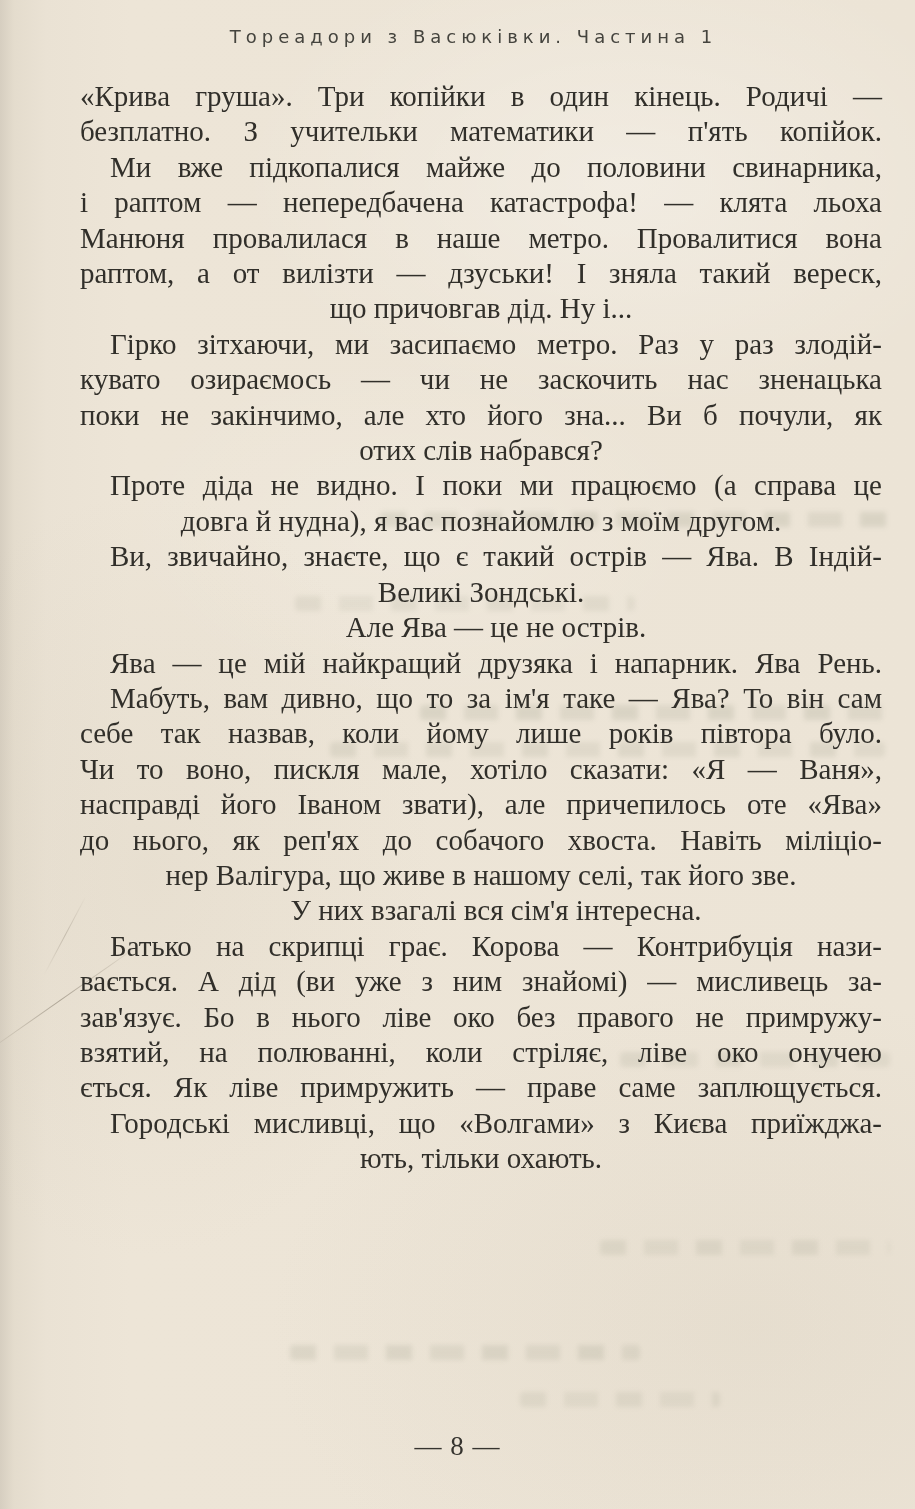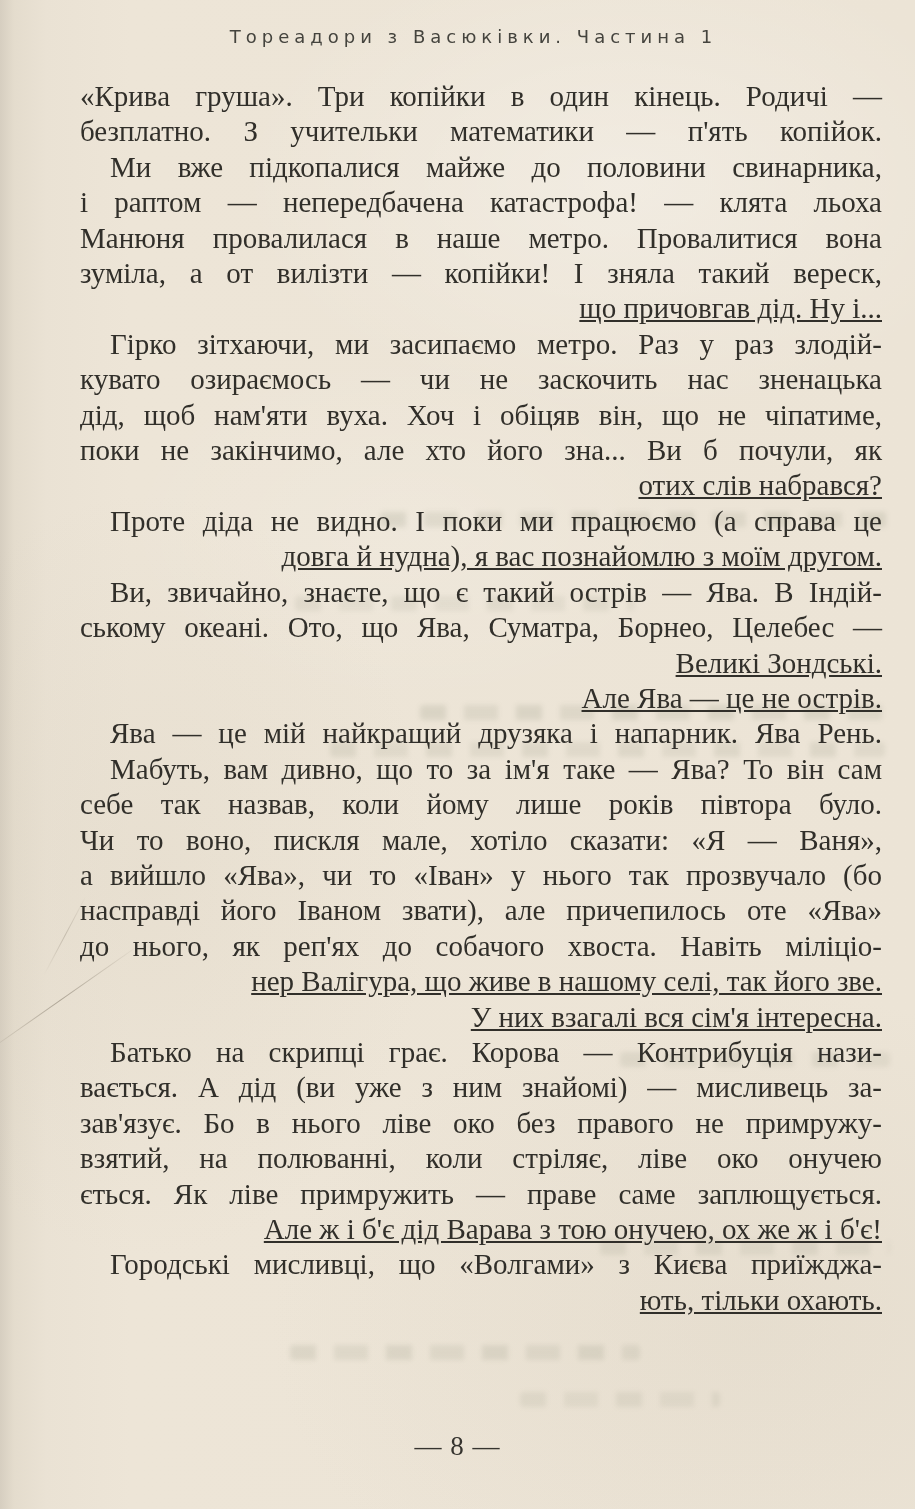--- a/index.html
+++ b/index.html
@@ -26,21 +26,21 @@
     letter-spacing: 5px;
     color: #45443e;
   }
   .text-block {
     position: absolute; left: 80px; top: 79px; width: 802px;
     font-size: 29px; line-height: 35.4px;
     color: #312f2a;
   }
   .line { min-height: 35.4px; }
   .line.j { text-align: justify; text-align-last: justify; }
-  .line.l { text-align: right; text-decoration: underline; }
+  .line.l { text-align: center; }
   .line.ind { text-indent: 30px; }
   .pagenum {
     position: absolute; top: 1431px; left: 0; width: 100%;
     text-align: center;
     font-size: 27px; color: #36342f; letter-spacing: 1px;
   }
   .ghost {
     position: absolute; height: 15px;
     filter: blur(2.5px); opacity: .5; border-radius: 4px;
     background: repeating-linear-gradient(90deg,
@@ -72,46 +72,42 @@
   <div class="crease" style="left:20px; top:935px; width:90px; transform:rotate(-62deg); opacity:.6;"></div>
 
   <div class="header">Тореадори з Васюківки. Частина 1</div>
 
   <div class="text-block">
       <div class="line j">«Крива груша». Три копійки в один кінець. Родичі —</div>
       <div class="line j">безплатно. З учительки математики — п'ять копійок.</div>
       <div class="line j ind">Ми вже підкопалися майже до половини свинарника,</div>
       <div class="line j">і раптом — непередбачена катастрофа! — клята льоха</div>
       <div class="line j">Манюня провалилася в наше метро. Провалитися вона</div>
-      <div class="line j">зуміла, а от вилізти — копійки! І зняла такий вереск,</div>
+      <div class="line j">раптом, а от вилізти — дзуськи! І зняла такий вереск,</div>
       <div class="line l">що причовгав дід. Ну і...</div>
       <div class="line j ind">Гірко зітхаючи, ми засипаємо метро. Раз у раз злодій-</div>
       <div class="line j">кувато озираємось — чи не заскочить нас зненацька</div>
-      <div class="line j">дід, щоб нам'яти вуха. Хоч і обіцяв він, що не чіпатиме,</div>
       <div class="line j">поки не закінчимо, але хто його зна... Ви б почули, як</div>
       <div class="line l">отих слів набрався?</div>
       <div class="line j ind">Проте діда не видно. І поки ми працюємо (а справа це</div>
       <div class="line l">довга й нудна), я вас познайомлю з моїм другом.</div>
       <div class="line j ind">Ви, звичайно, знаєте, що є такий острів — Ява. В Індій-</div>
-      <div class="line j">ському океані. Ото, що Ява, Суматра, Борнео, Целебес —</div>
       <div class="line l">Великі Зондські.</div>
       <div class="line l ind">Але Ява — це не острів.</div>
       <div class="line j ind">Ява — це мій найкращий друзяка і напарник. Ява Рень.</div>
       <div class="line j ind">Мабуть, вам дивно, що то за ім'я таке — Ява? То він сам</div>
       <div class="line j">себе так назвав, коли йому лише років півтора було.</div>
       <div class="line j">Чи то воно, пискля мале, хотіло сказати: «Я — Ваня»,</div>
-      <div class="line j">а вийшло «Ява», чи то «Іван» у нього так прозвучало (бо</div>
       <div class="line j">насправді його Іваном звати), але причепилось оте «Ява»</div>
       <div class="line j">до нього, як реп'ях до собачого хвоста. Навіть міліціо-</div>
       <div class="line l">нер Валігура, що живе в нашому селі, так його зве.</div>
       <div class="line l ind">У них взагалі вся сім'я інтересна.</div>
       <div class="line j ind">Батько на скрипці грає. Корова — Контрибуція нази-</div>
       <div class="line j">вається. А дід (ви уже з ним знайомі) — мисливець за-</div>
       <div class="line j">зав'язує. Бо в нього ліве око без правого не примружу-</div>
       <div class="line j">взятий, на полюванні, коли стріляє, ліве око онучею</div>
       <div class="line j">ється. Як ліве примружить — праве саме заплющується.</div>
-      <div class="line l">Але ж і б'є дід Варава з тою онучею, ох же ж і б'є!</div>
       <div class="line j ind">Городські мисливці, що «Волгами» з Києва приїжджа-</div>
       <div class="line l">ють, тільки охають.</div>
     </div>
 
   <div class="pagenum">— 8 —</div>
 </div>
 
 </body></html>

